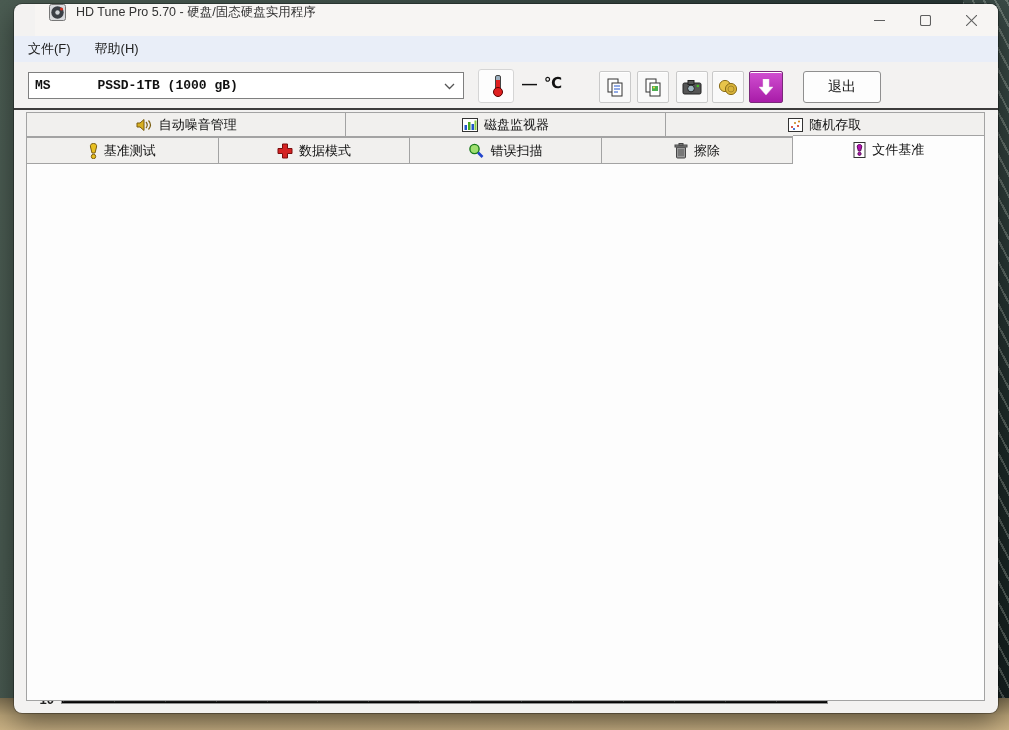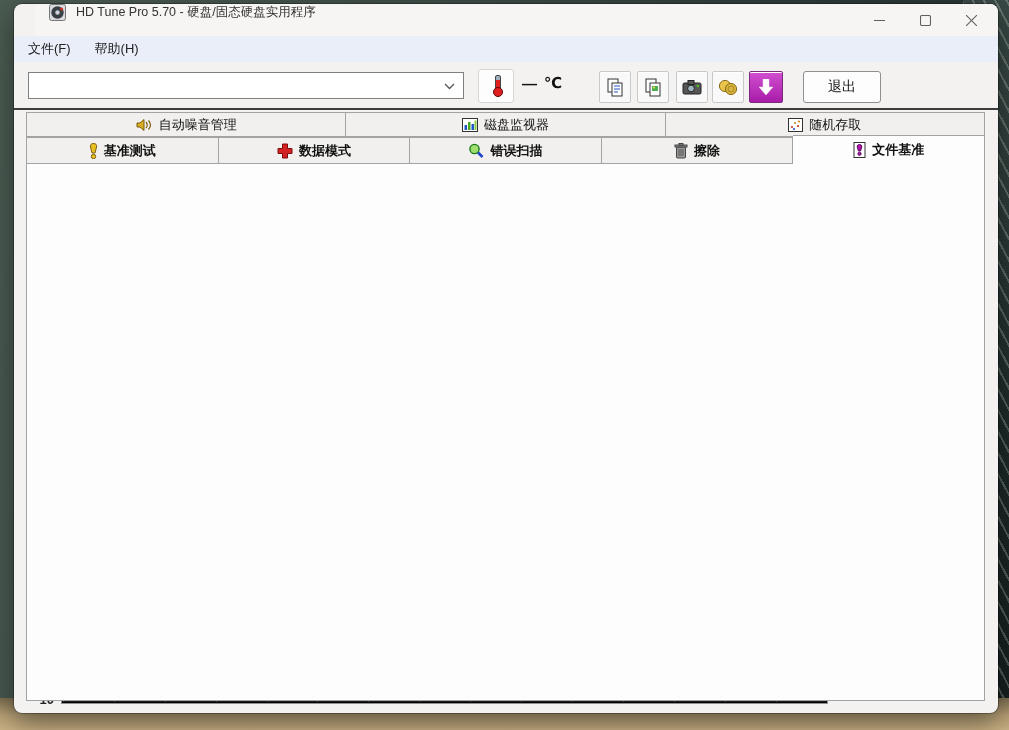--- a/index.html
+++ b/index.html
@@ -46,21 +46,21 @@
   .tool-btn.purple{background:linear-gradient(#d14fd1,#a81ca8);border:1px solid #7a2a7a;width:32px;}
   .exit-btn{position:absolute;left:789px;top:9px;width:76px;height:30px;background:#fdfdfd;border:1px solid #8f8f8f;
     border-radius:3px;display:flex;align-items:center;justify-content:center;font-size:14px;color:#111;}
   .toolbar-divider{position:absolute;left:0;top:104px;right:0;height:2px;background:#3c3c3c;}
   
   .tabs-row1{position:absolute;left:12px;top:108px;width:959px;height:25px;display:flex;}
   .tabs-row2{position:absolute;left:12px;top:133px;width:959px;height:27px;display:flex;}
   .tab{flex:1;display:flex;align-items:center;justify-content:center;gap:6px;background:#f1f0ee;
     border:1px solid #a3a3a3;border-left-width:0;font-size:13px;color:#111;box-sizing:border-box;}
   .tab:first-child{border-left-width:1px;}
-  .tabs-row2 .tab{border-top-width:1px;font-weight:bold;}
+  .tabs-row2 .tab{border-top-width:1px;}
   .tab.selected{background:#fdfdfd;border-bottom:none;position:relative;top:-2px;height:29px;z-index:3;text-align:right;}
   .tab svg{flex:none;}
   
   .panel{position:absolute;left:12px;top:159px;width:959px;height:538px;background:#fdfdfd;
     border:1px solid #a3a3a3;box-sizing:border-box;z-index:2;}
   .checkbox{position:absolute;width:15px;height:15px;border-radius:3px;box-sizing:border-box;}
   .checkbox.checked{background:#0b6fc2;border:1px solid #0b6fc2;display:flex;align-items:center;justify-content:center;}
   .checkbox.unchecked{background:#fff;border:1px solid #8a8a8a;}
   .cb-label{position:absolute;font-size:14px;color:#111;}
   
@@ -146,20 +146,21 @@
     </div>
   </div>
 
   <div class="menubar">
     <span class="menu-item">文件(F)</span>
     <span class="menu-item">帮助(H)</span>
   </div>
 
   <div class="toolbar">
     <div class="drive-combo">
+      <span class="val">MS      PSSD-1TB (1000 gB)</span>
       <svg class="combo-chevron" width="11" height="7">
           <polyline points="1,1 5.5,5.5 10,1" fill="none" stroke="#555" stroke-width="1.3"></polyline>
         </svg>
     </div>
     <div class="temp-btn">
       <div class="thermo">
           <div class="tube"></div>
           <div class="bulb"></div>
         </div>
     </div>

